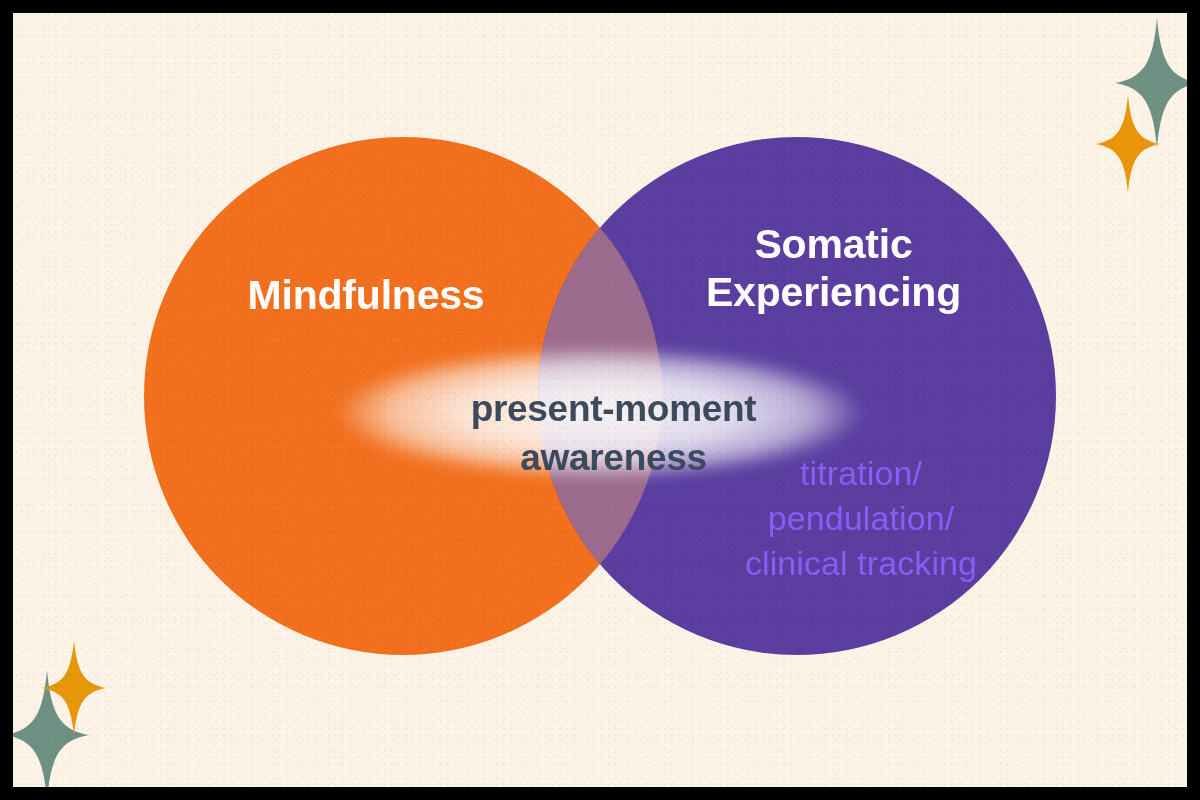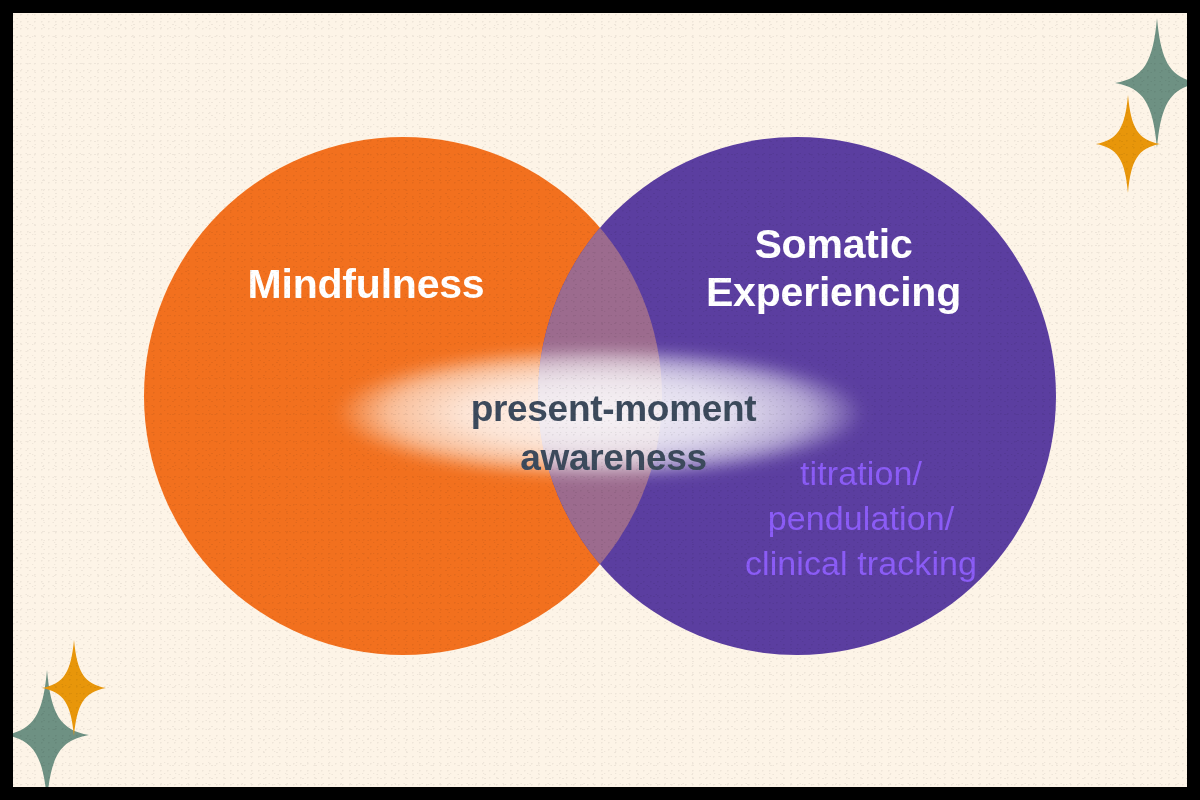--- a/index.html
+++ b/index.html
@@ -53,21 +53,21 @@
   
   .txt {
     position: absolute;
     z-index: 25;
     white-space: pre-line;
     line-height: 1.18;
   }
 
   #label-left {
     left: 188px;
-    top: 247px;
+    top: 258px;
     width: 330px;
     text-align: center;
     color: #FFFFFF;
     font-size: 41px;
     font-weight: 700;
     letter-spacing: -0.2px;
   }
 
   #label-right {
     left: 648px;

